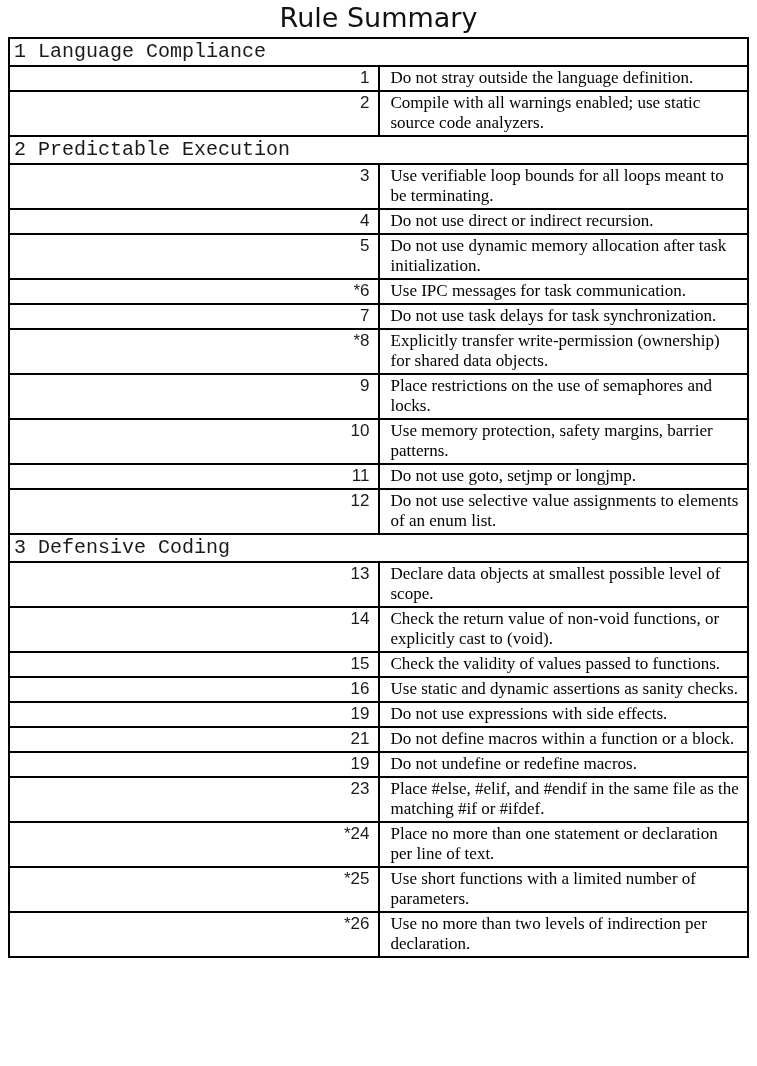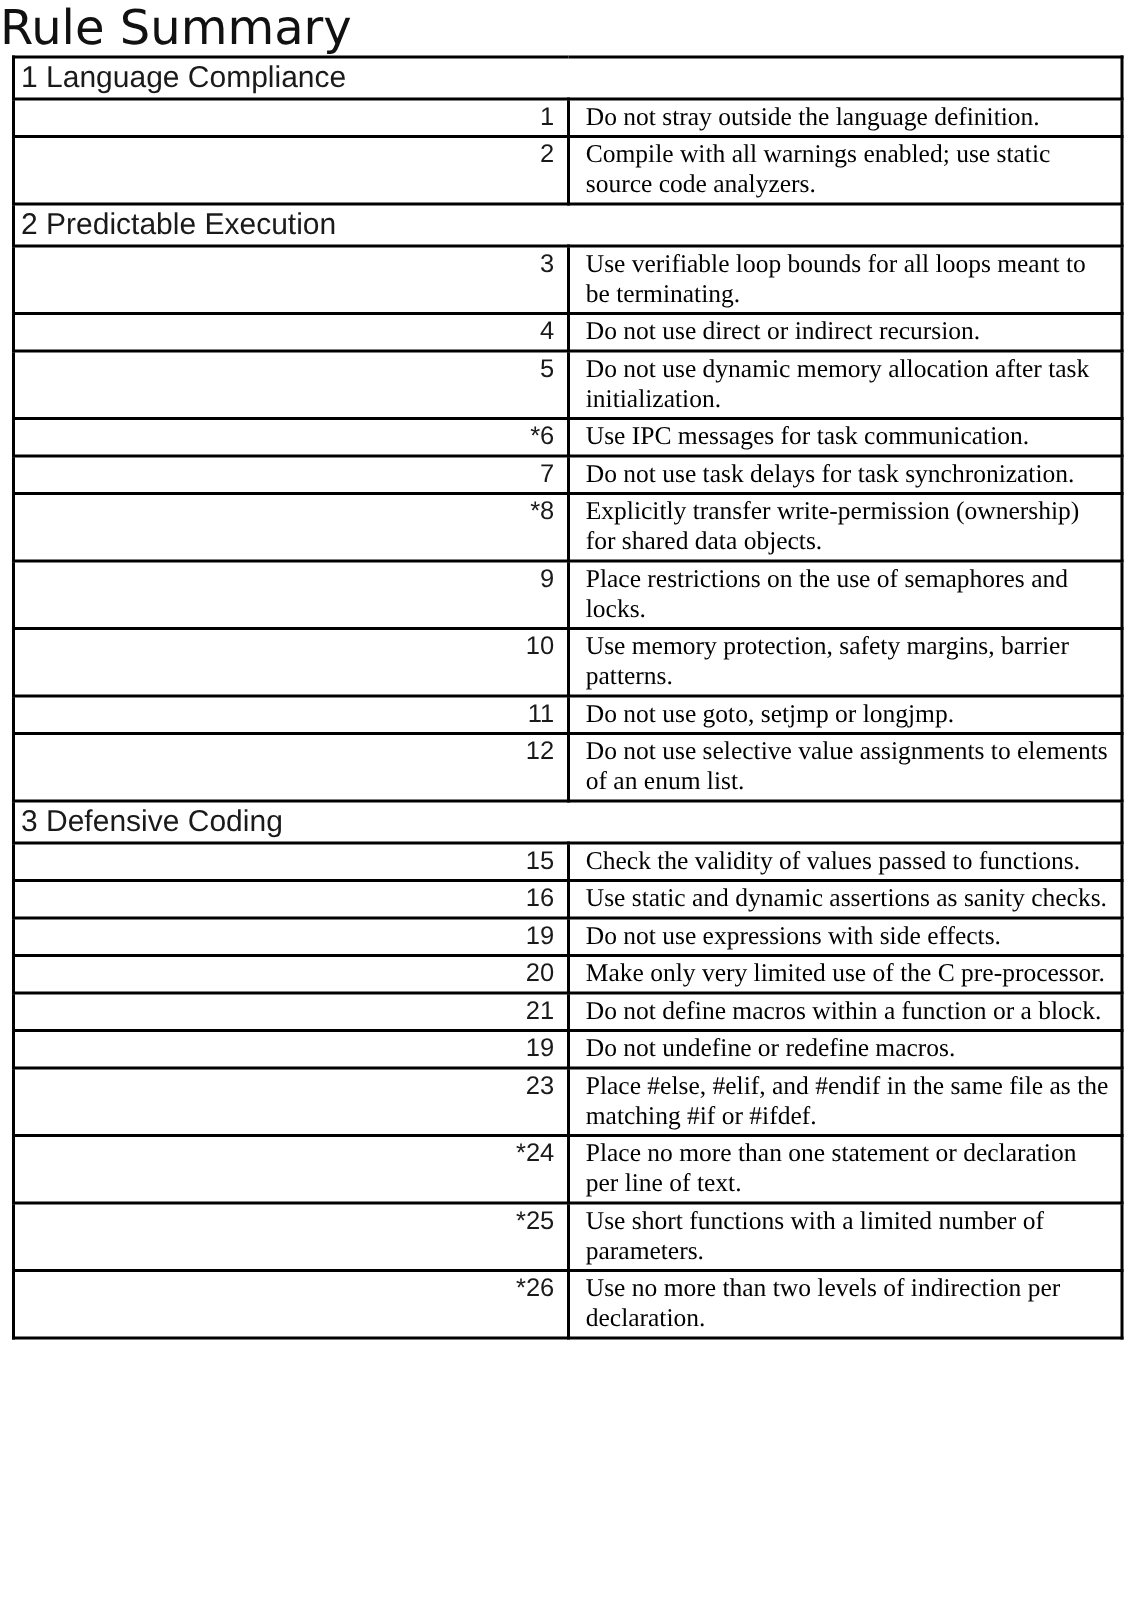--- a/index.html
+++ b/index.html
@@ -9,38 +9,39 @@
   }
   .page {
     width: 757px;
     height: 1066px;
     background: #ffffff;
     color: #000000;
     box-sizing: border-box;
     overflow: hidden;
   }
   .title {
+    text-align: center;
     font-family: "DejaVu Sans", sans-serif;
-    font-size: 32px;
+    font-size: 27px;
     line-height: 32px;
     color: #111111;
     padding-top: 2px;
     margin-bottom: 3px;
   }
   table.rule-table {
     border-collapse: collapse;
     width: 741px;
     margin: 0 auto;
     table-layout: fixed;
   }
   table.rule-table td {
     border: 2px solid #000000;
   }
   td.section-cell {
-    font-family: Liberation Sans, sans-serif;
+    font-family: Liberation Mono, monospace;
     font-size: 20px;
     line-height: 24px;
     padding: 1px 4px 1px 4px;
     color: #1a1a1a;
     border-radius: 10px;
   }
   td.num-cell {
     width: 85px;
     text-align: right;
     vertical-align: top;
@@ -116,34 +117,38 @@
           <td class="desc-cell"><span>Do not use goto, setjmp or longjmp.</span></td>
         </tr>
         <tr>
           <td class="num-cell">12</td>
           <td class="desc-cell"><span>Do not use selective value assignments to elements of an enum list.</span></td>
         </tr>
         <tr>
           <td colspan="2" class="section-cell"><span>3 Defensive Coding</span></td>
         </tr>
         <tr>
+          <td class="num-cell">13</td>
+          <td class="desc-cell"><span>Declare data objects at smallest possible level of scope.</span></td>
+        </tr>
+        <tr>
+          <td class="num-cell">14</td>
+          <td class="desc-cell"><span>Check the return value of non-void functions, or explicitly cast to (void).</span></td>
+        </tr>
+        <tr>
           <td class="num-cell">15</td>
           <td class="desc-cell"><span>Check the validity of values passed to functions.</span></td>
         </tr>
         <tr>
           <td class="num-cell">16</td>
           <td class="desc-cell"><span>Use static and dynamic assertions as sanity checks.</span></td>
         </tr>
         <tr>
           <td class="num-cell">19</td>
           <td class="desc-cell"><span>Do not use expressions with side effects.</span></td>
-        </tr>
-        <tr>
-          <td class="num-cell">20</td>
-          <td class="desc-cell"><span>Make only very limited use of the C pre-processor.</span></td>
         </tr>
         <tr>
           <td class="num-cell">21</td>
           <td class="desc-cell"><span>Do not define macros within a function or a block.</span></td>
         </tr>
         <tr>
           <td class="num-cell">19</td>
           <td class="desc-cell"><span>Do not undefine or redefine macros.</span></td>
         </tr>
         <tr>

